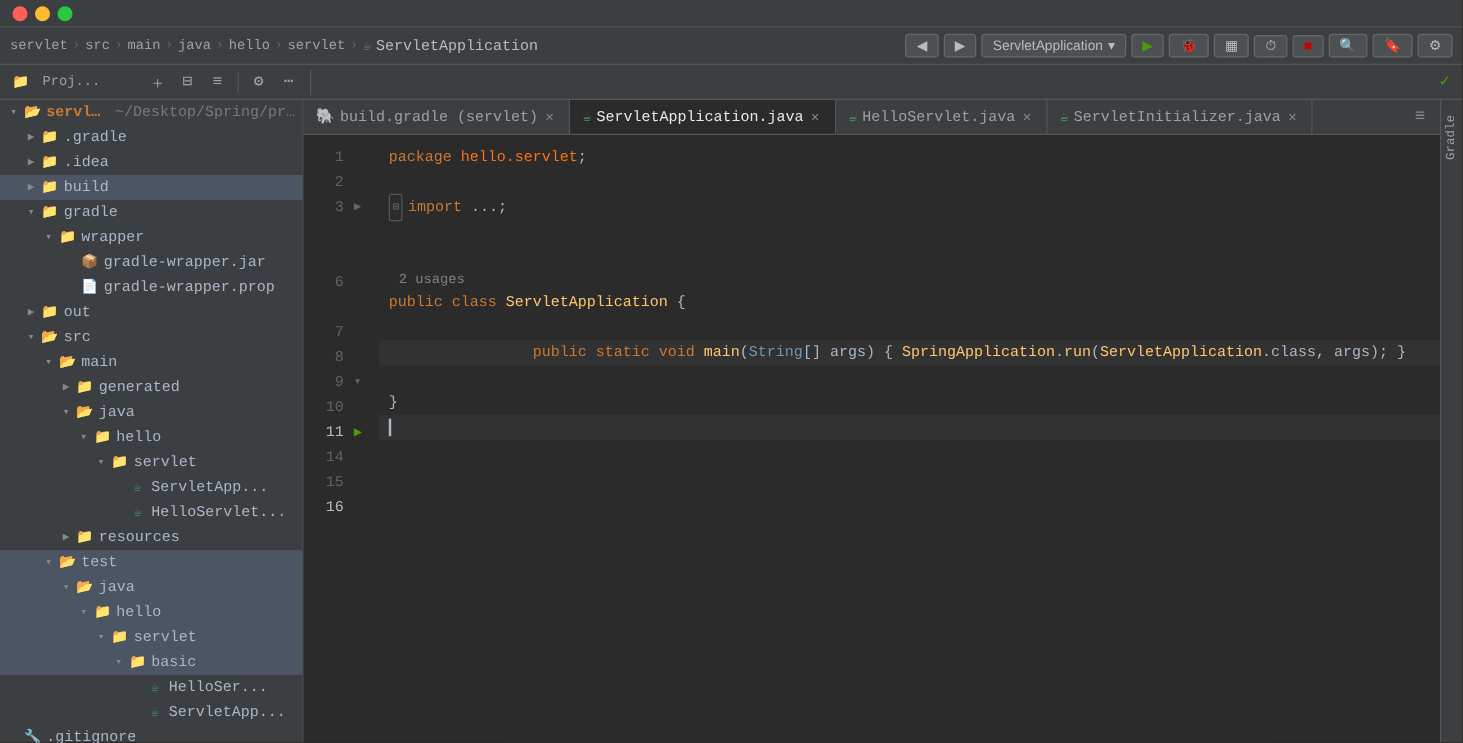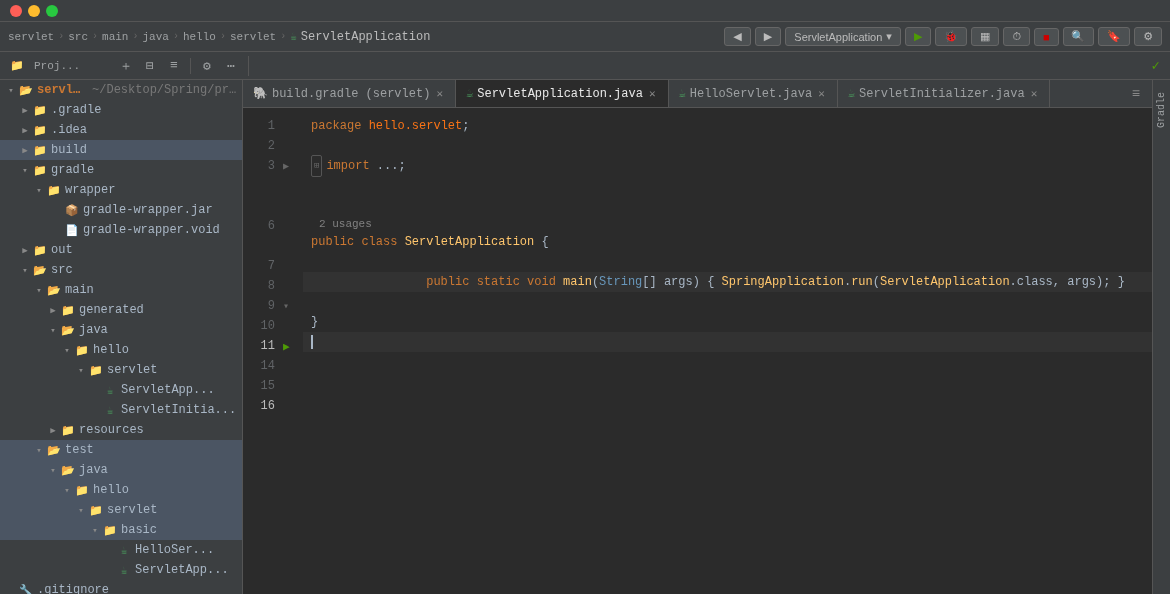--- a/index.html
+++ b/index.html
@@ -421,21 +421,21 @@
 
         <div class="tree-item" style="padding-left:50px;">
           <div class="tree-expand" style="visibility:hidden;">▶</div>
           <div class="tree-icon" style="color:#c07500;">📦</div>
           <span class="tree-label">gradle-wrapper.jar</span>
         </div>
 
         <div class="tree-item" style="padding-left:50px;">
           <div class="tree-expand" style="visibility:hidden;">▶</div>
           <div class="tree-icon" style="color:#9da0a2;">📄</div>
-          <span class="tree-label">gradle-wrapper.void</span>
+          <span class="tree-label">gradle-wrapper.prop</span>
         </div>
 
         <div class="tree-item" style="padding-left:18px;">
           <div class="tree-expand">▶</div>
           <div class="tree-icon folder-yellow">📁</div>
           <span class="tree-label">out</span>
         </div>
 
         <div class="tree-item" style="padding-left:18px;">
           <div class="tree-expand">▾</div>
@@ -475,21 +475,21 @@
 
         <div class="tree-item" style="padding-left:88px;">
           <div class="tree-expand" style="visibility:hidden;">▶</div>
           <div class="tree-icon file-green">☕</div>
           <span class="tree-label">ServletApp...</span>
         </div>
 
         <div class="tree-item" style="padding-left:88px;">
           <div class="tree-expand" style="visibility:hidden;">▶</div>
           <div class="tree-icon file-green">☕</div>
-          <span class="tree-label">ServletInitia...</span>
+          <span class="tree-label">HelloServlet...</span>
         </div>
 
         <div class="tree-item" style="padding-left:46px;">
           <div class="tree-expand">▶</div>
           <div class="tree-icon" style="color:#9da0a2;">📁</div>
           <span class="tree-label">resources</span>
         </div>
 
         <div class="tree-item highlighted" style="padding-left:32px;">
           <div class="tree-expand">▾</div>

